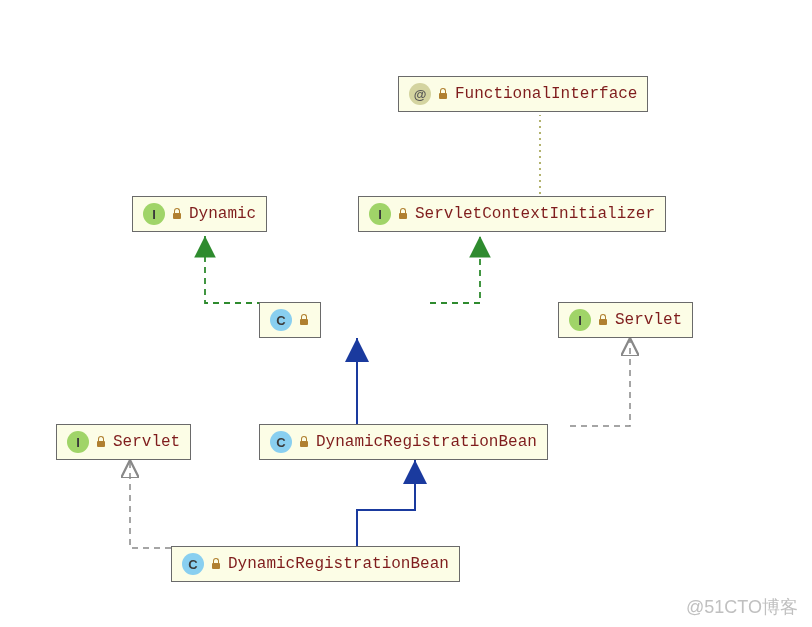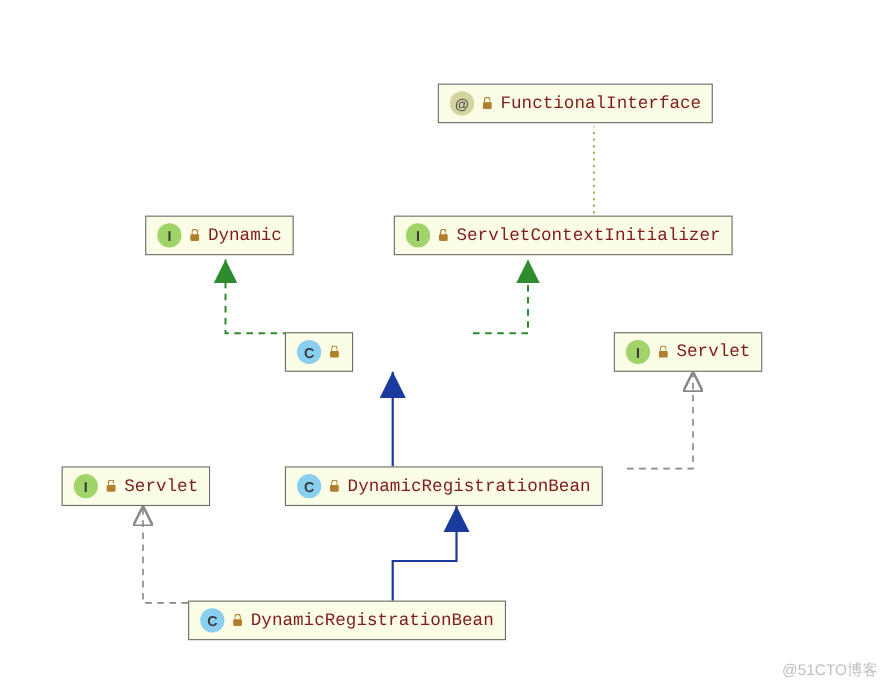--- a/index.html
+++ b/index.html
@@ -72,21 +72,21 @@
     width: 812px;
     height: 627px;
     pointer-events: none;
   }
   .watermark {
     position: absolute;
     bottom: 8px;
     right: 14px;
     color: #c0c0c0;
     font-family: Arial, sans-serif;
-    font-size: 14px;
+    font-size: 18px;
   }
 </style>
 </head>
 <body>
 
 <svg class="connectors">
   <defs>
     <marker id="tri-green" markerWidth="14" markerHeight="12" refX="12" refY="6" orient="auto">
       <path d="M0,0 L12,6 L0,12 Z" fill="#2e8b2e"></path>
     </marker>

